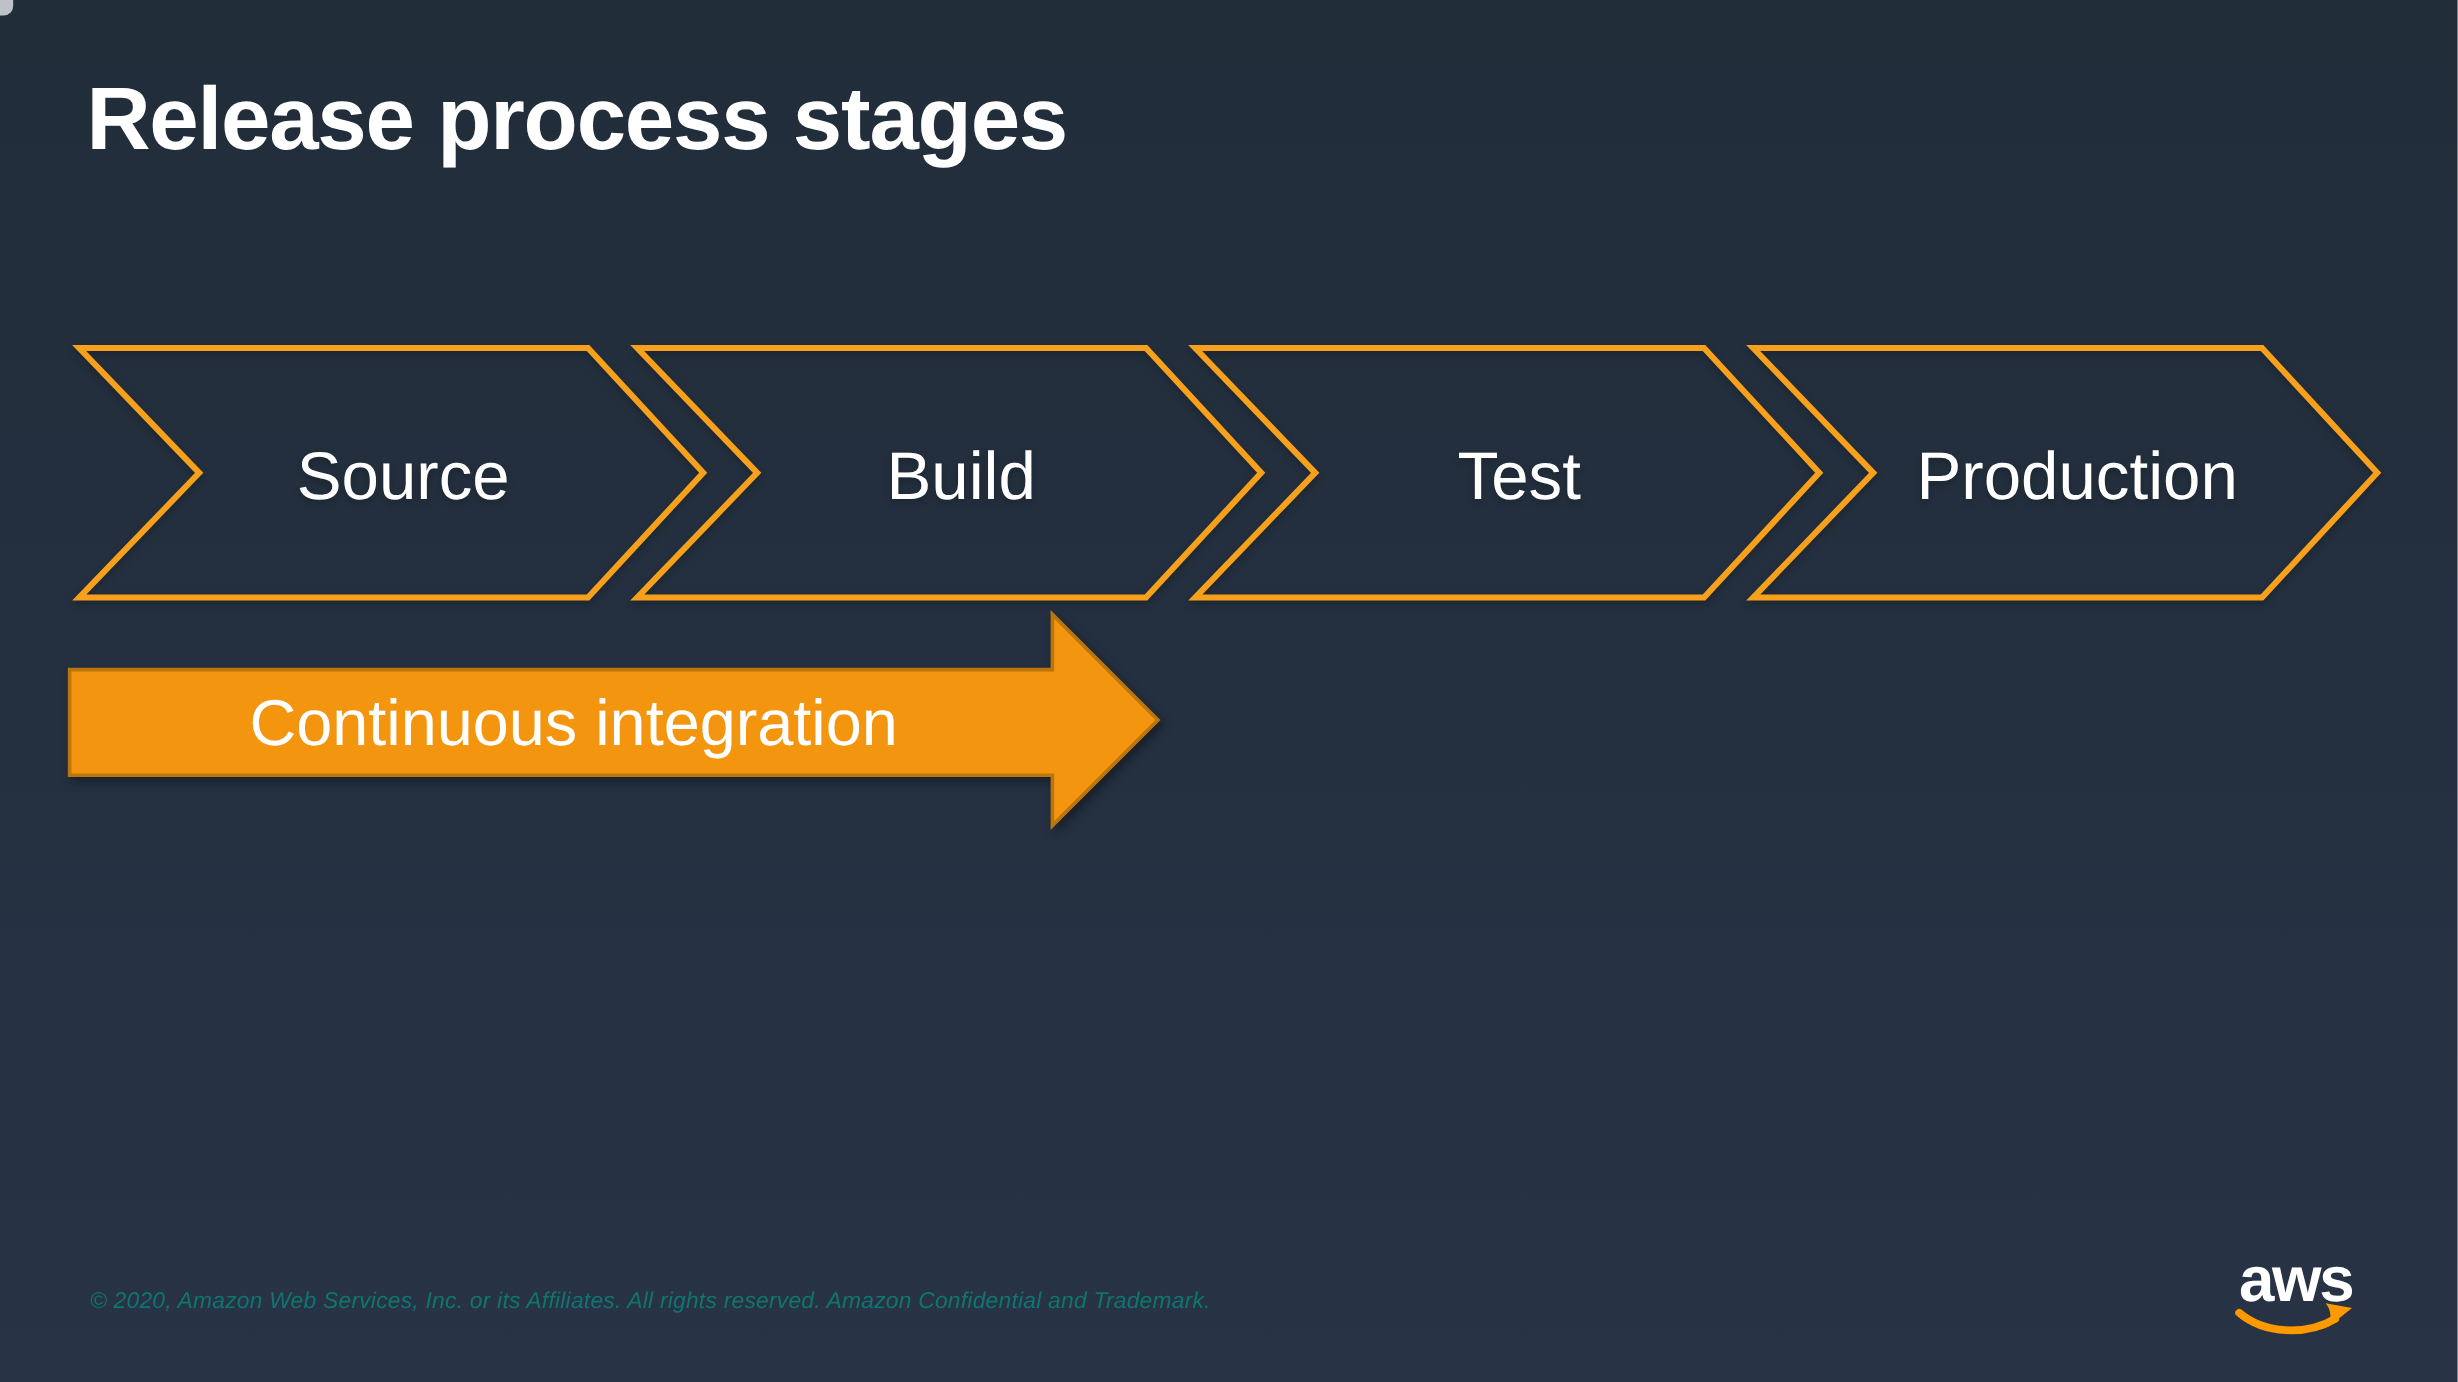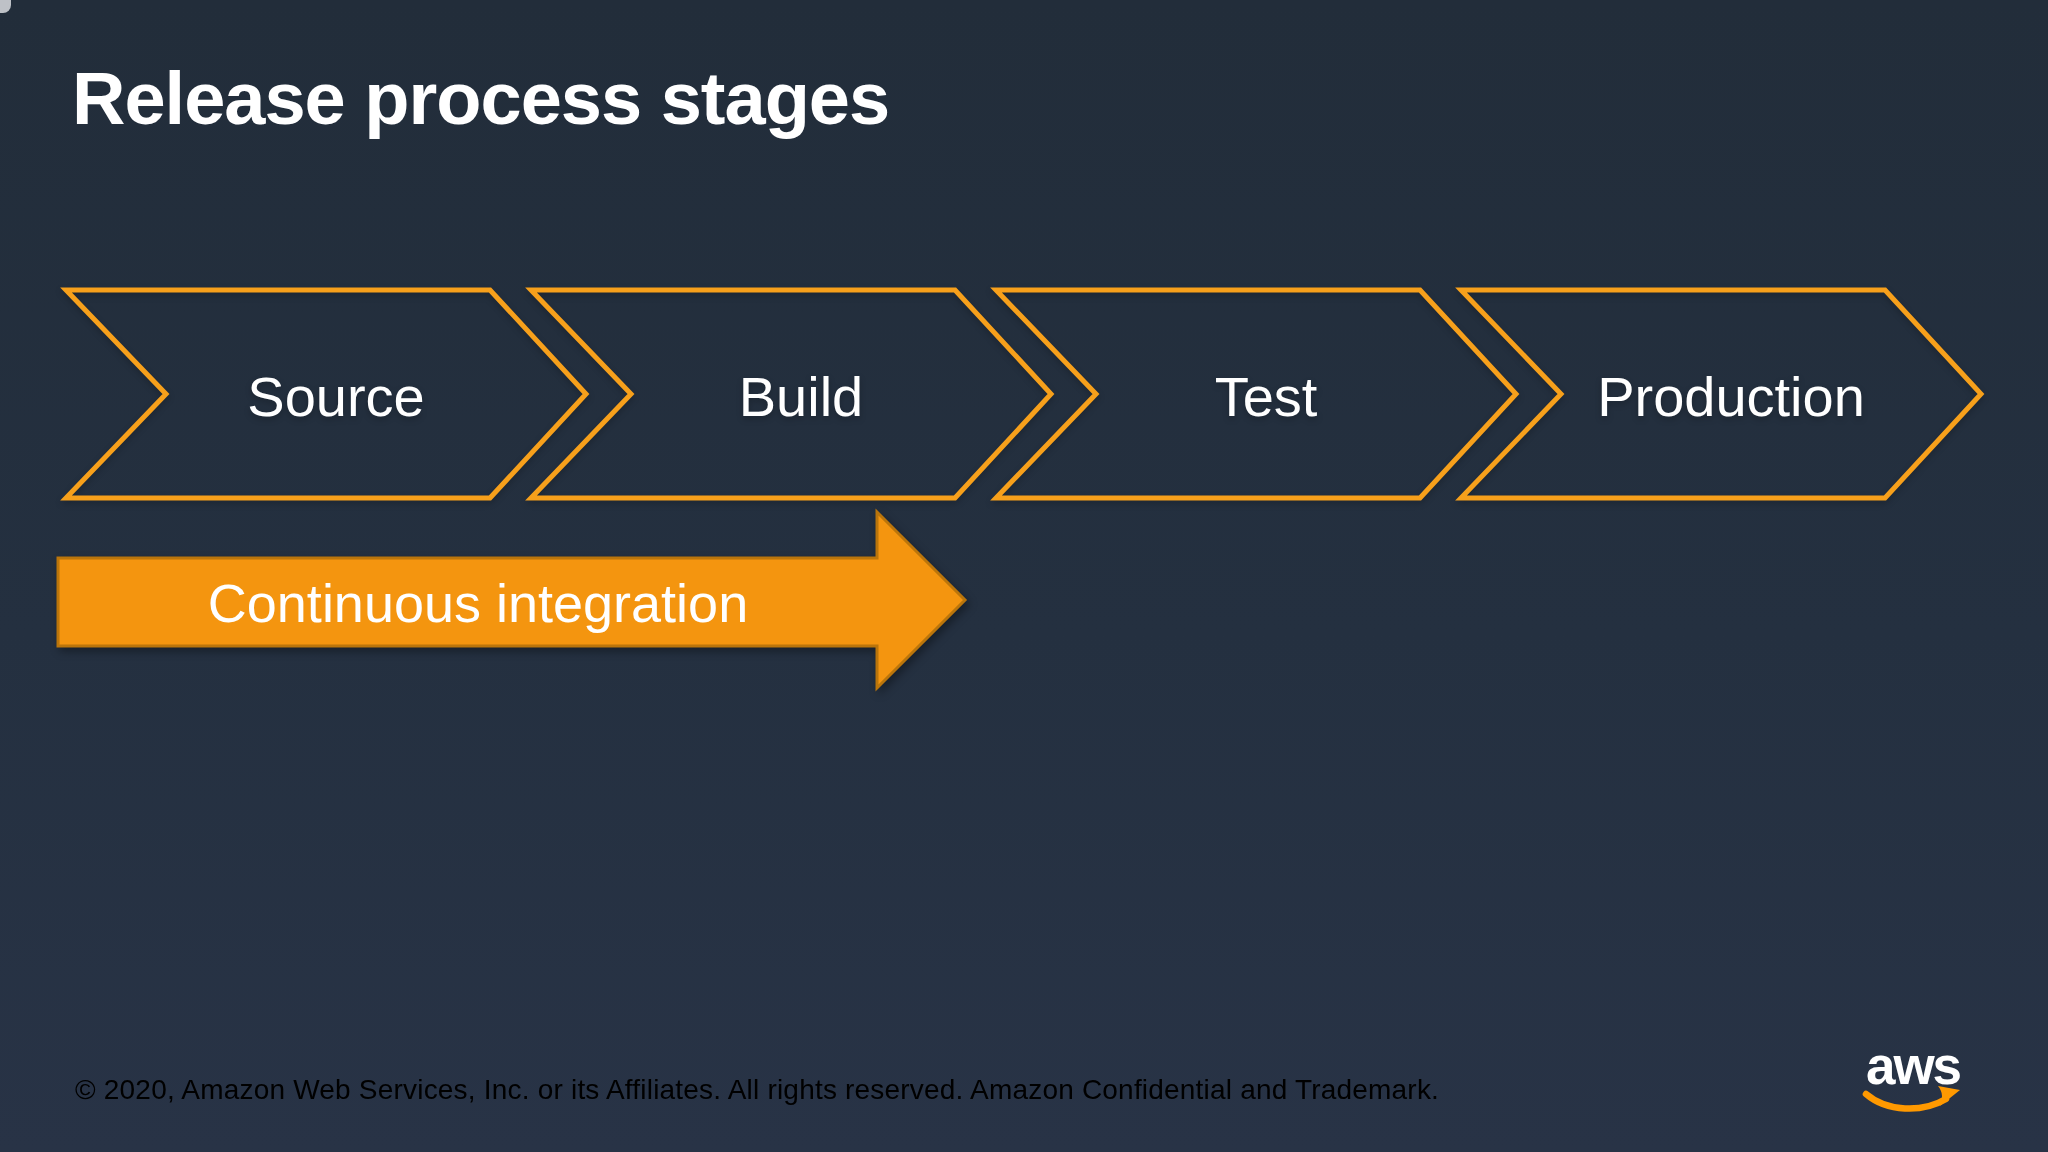--- a/index.html
+++ b/index.html
@@ -27,21 +27,21 @@
     text-anchor:middle;dominant-baseline:central;
   }
   .ci-group{filter:drop-shadow(3px 4px 4px rgba(0,0,0,.35));}
   .ci-arrow{fill:#F4950F;stroke:#BA750B;stroke-width:3;stroke-linejoin:miter;}
   .ci-text{
     fill:#ffffff;font-size:54px;font-family:"Liberation Sans","DejaVu Sans",sans-serif;
     text-anchor:middle;dominant-baseline:central;
   }
   .footer{
     position:absolute;left:75px;top:1074px;
-    font-size:28px;color:#000000;letter-spacing:.2px;
+    font-size:19px;color:#0f766e;letter-spacing:.2px;font-style:italic;
   }
   svg.aws-logo{position:absolute;left:1860px;top:1038px;width:112px;height:86px;}
   .aws-text{
     fill:#ffffff;font-size:53px;font-weight:bold;letter-spacing:-2px;
     font-family:"Liberation Sans","DejaVu Sans",sans-serif;text-anchor:middle;
   }
   .aws-smile{fill:none;stroke:#FF9900;stroke-width:6.5;stroke-linecap:round;}
   .aws-smile-tip{fill:#FF9900;}
 </style>
 </head>

